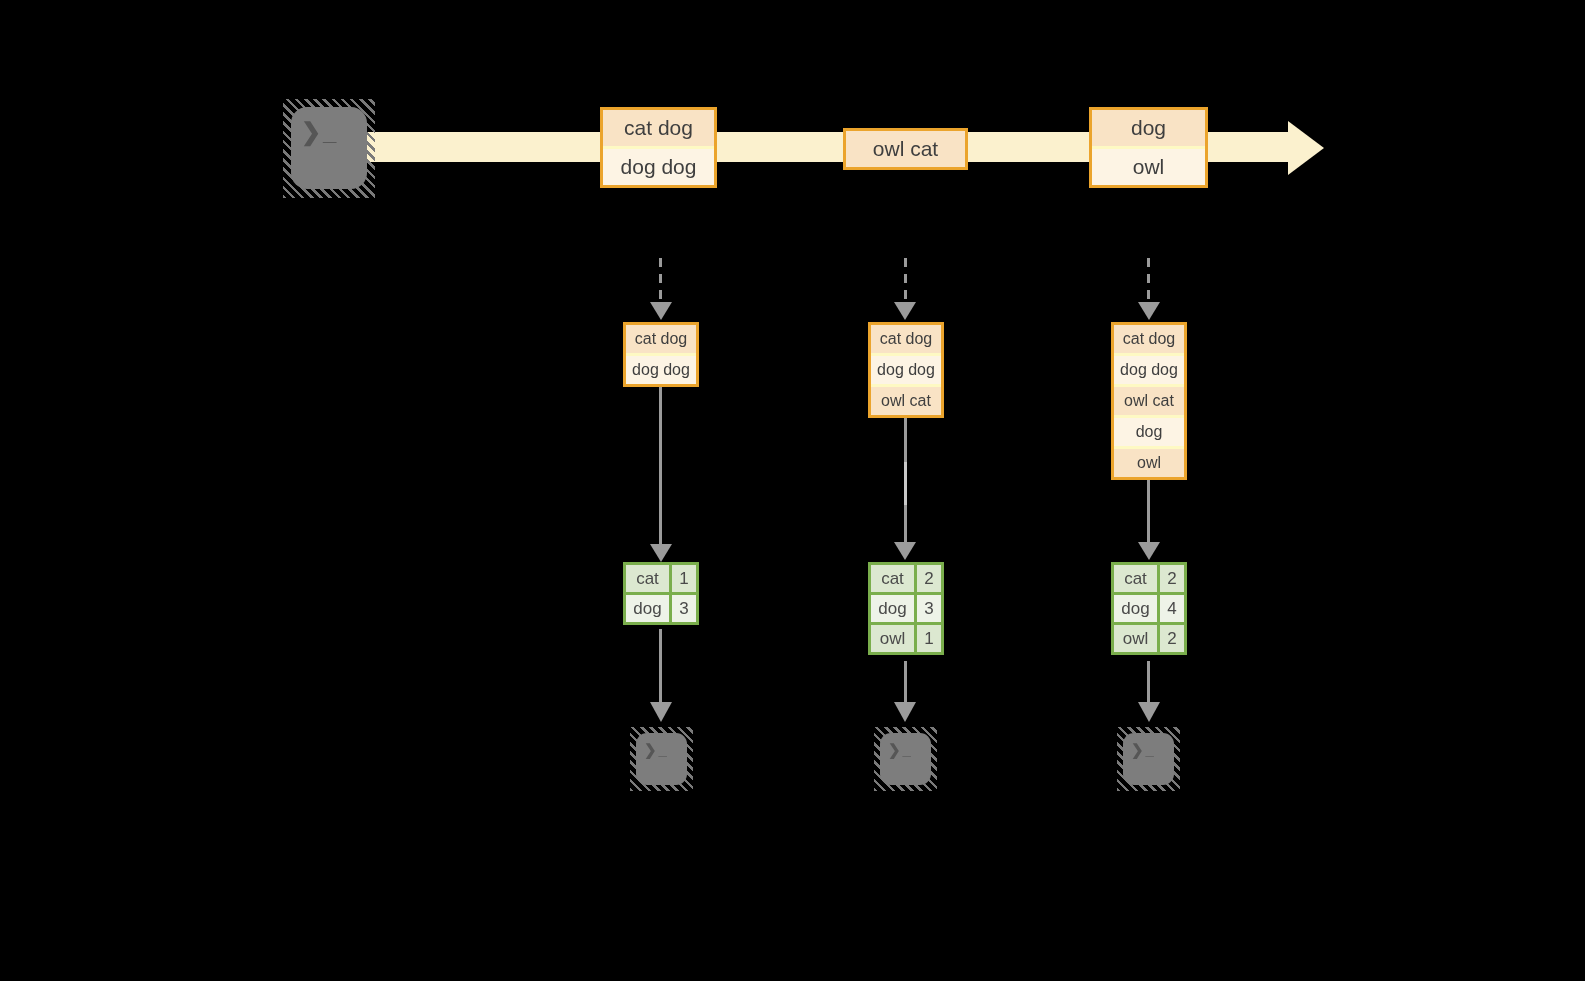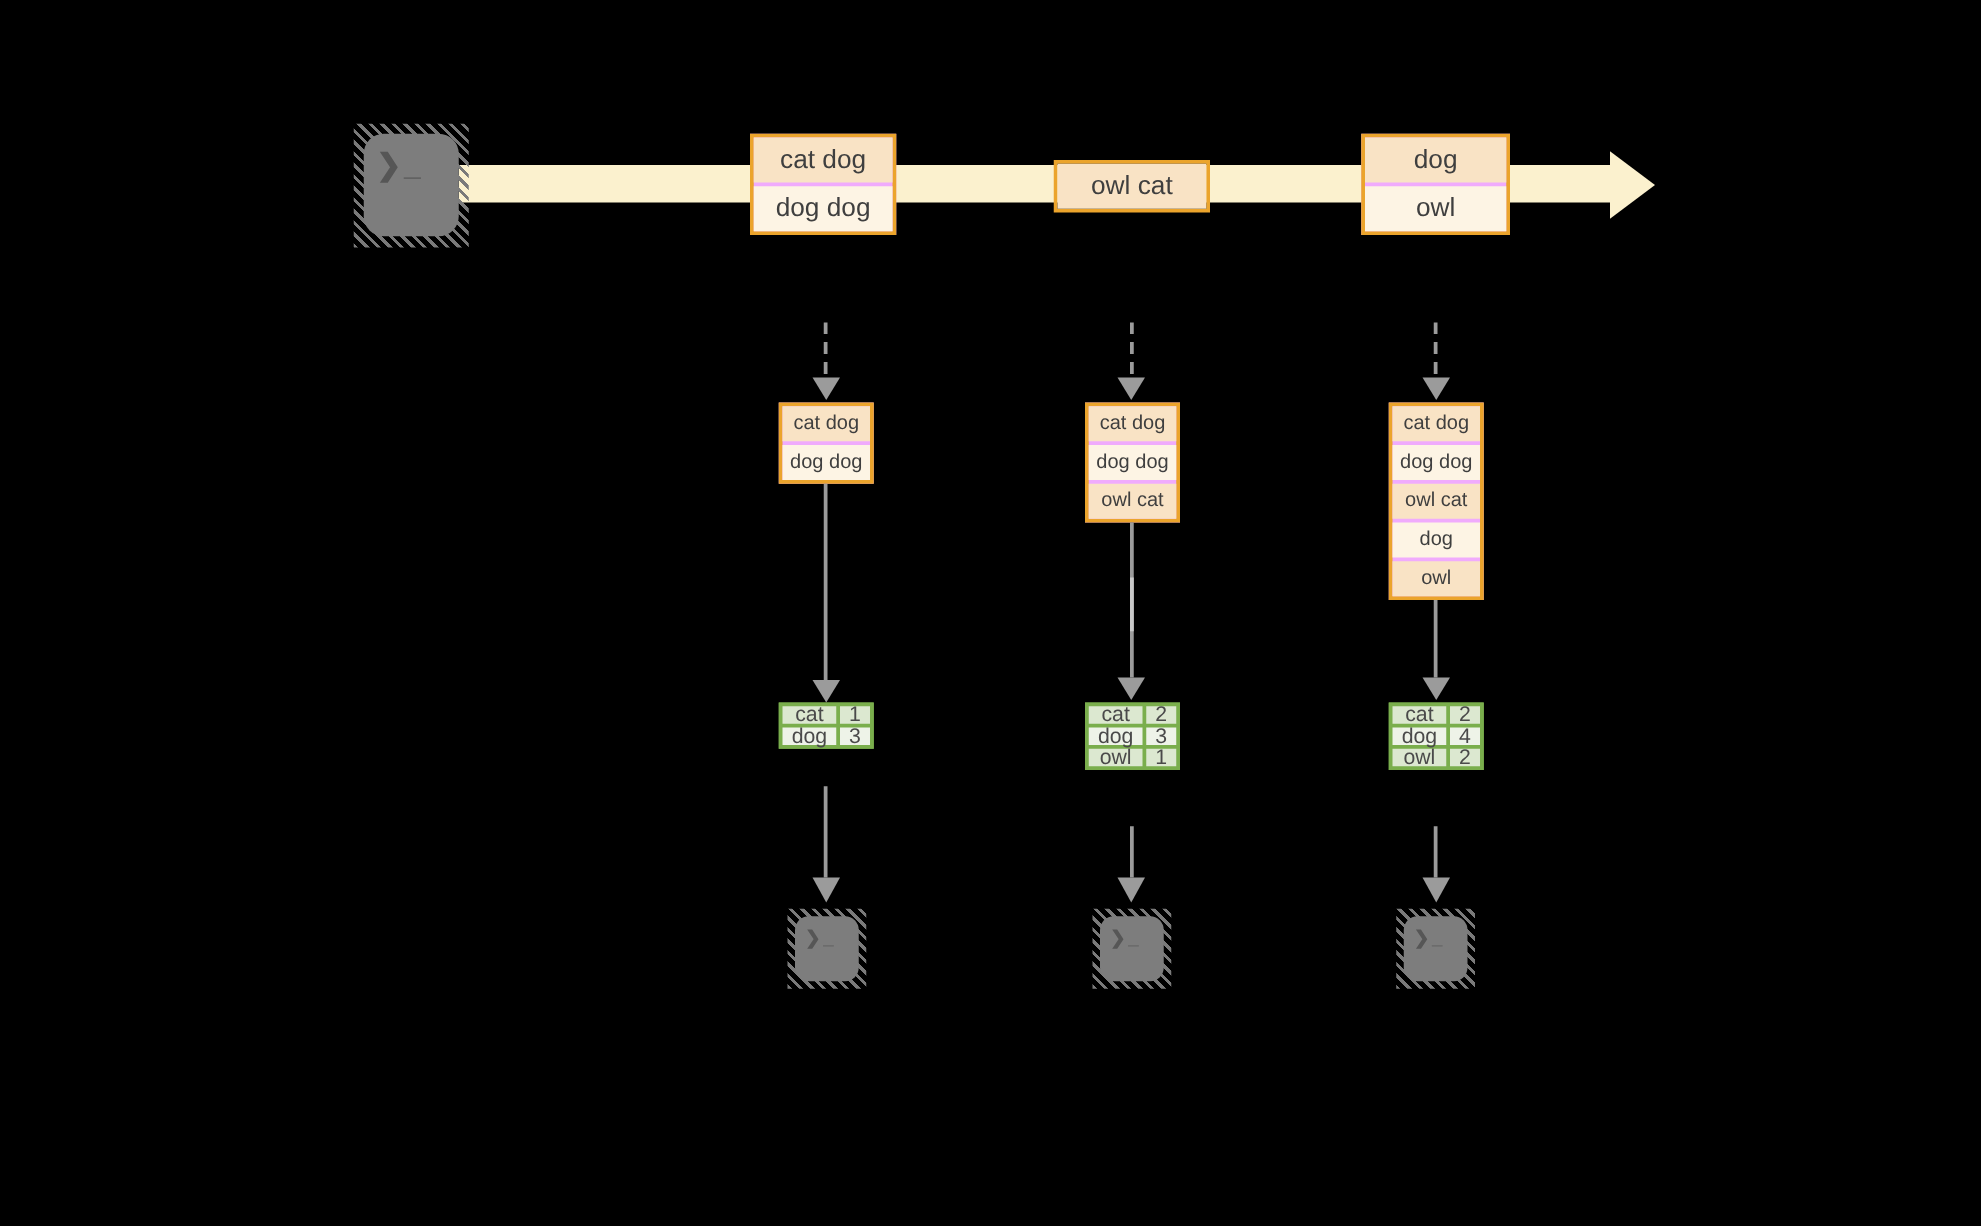--- a/index.html
+++ b/index.html
@@ -10,31 +10,31 @@
   
   .band{position:absolute;left:367px;top:132px;width:921px;height:30px;background:#FBF1CE;z-index:1;}
   .bandhead{position:absolute;left:1288px;top:121px;width:0;height:0;z-index:1;
     border-top:27px solid transparent;border-bottom:27px solid transparent;border-left:36px solid #FBF1CE;}
   
   .hatch{position:absolute;z-index:3;
     background:repeating-linear-gradient(45deg,#7a7a7a 0 2.5px,transparent 2.5px 6.5px);}
   .termbox{position:absolute;background:#7D7D7D;z-index:4;}
   .termglyph{position:absolute;z-index:5;color:#565656;font-weight:bold;letter-spacing:2px;}
   
-  .obox{position:absolute;box-sizing:border-box;border:3px solid #EBA42C;background:#f0abfc;
+  .obox{position:absolute;box-sizing:border-box;border:3px solid #EBA42C;background:#fef9c3;
     display:flex;flex-direction:column;gap:3px;z-index:2;}
   .obox .cell{display:flex;align-items:center;justify-content:center;color:#3F3F3F;}
   .batch .cell{height:36px;font-size:21px;}
   .state .cell{height:28px;font-size:16px;}
   .cell.dark{background:#F9E3C5;}
   .cell.light{background:#FDF4E4;}
   
   .gbox{position:absolute;box-sizing:border-box;border:3px solid #7AAE4C;background:#7AAE4C;
     display:flex;flex-direction:column;gap:3px;z-index:3;}
-  .grow{display:flex;gap:3px;height:14px;}
+  .grow{display:flex;gap:3px;height:27px;}
   .grow>div{display:flex;align-items:center;justify-content:center;font-size:17px;color:#4A4A4A;}
   .gword{flex:1;}
   .gcount{width:24px;}
   .grow.dark>div{background:#DCE8D0;}
   .grow.light>div{background:#EEF3E8;}
   
   .vline{position:absolute;width:3px;background:#9B9B9B;z-index:2;}
   .vdash{position:absolute;width:3px;z-index:2;
     background:repeating-linear-gradient(180deg,#9B9B9B 0 9px,transparent 9px 16px);}
   .ahead{position:absolute;width:0;height:0;z-index:2;

